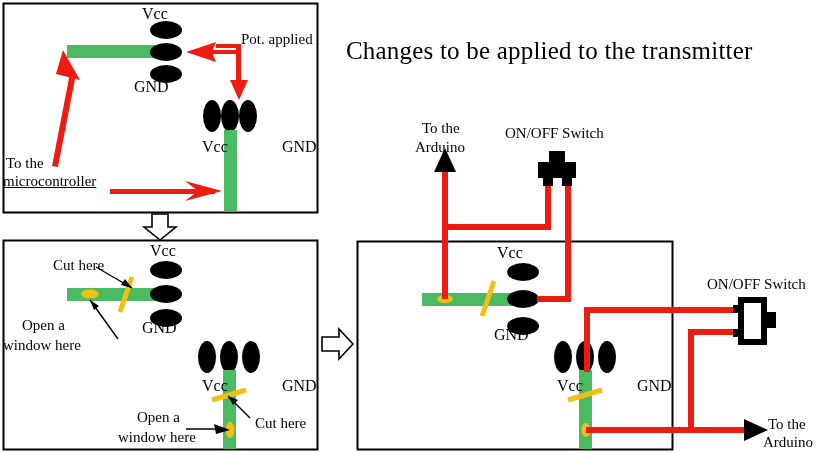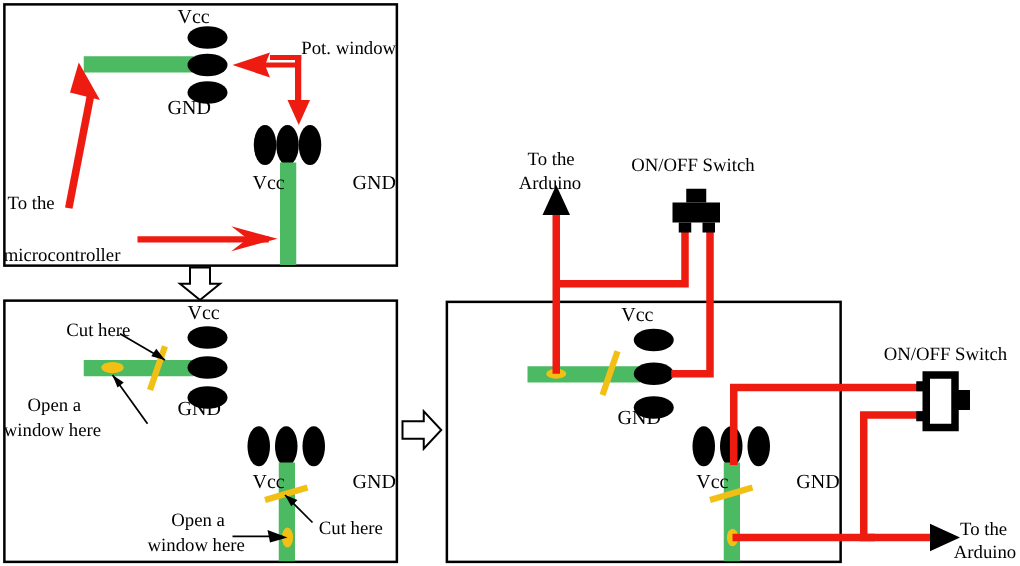--- a/index.html
+++ b/index.html
@@ -184,26 +184,27 @@
 
       <g>
         <rect x="741" y="300" width="23" height="42" fill="#ffffff" stroke="#000000" stroke-width="6"></rect>
         <rect x="764" y="312" width="12" height="16" fill="#000000"></rect>
         <rect x="733" y="305" width="10" height="8" fill="#000000"></rect>
         <rect x="733" y="329" width="10" height="8" fill="#000000"></rect>
       </g>
     </g>
   </svg>
 
+  <div class="lbl lbl-title" style="left:346px; top:38px;">Changes to be applied to the transmitter</div>
 
   <div class="lbl lbl-pin" style="left:118px; top:6px;">Vcc</div>
   <div class="lbl lbl-pin" style="left:110px; top:79px;">GND</div>
-  <div class="lbl lbl-note" style="left:241px; top:32px;">Pot. window</div>
+  <div class="lbl lbl-note" style="left:241px; top:32px;">Pot. applied</div>
   <div class="lbl lbl-micro" style="left:6px; top:156px;">To the</div>
-  <div class="lbl lbl-micro" style="left:3px; top:198px;">microcontroller</div>
+  <div class="lbl lbl-micro" style="left:3px; top:174px;text-decoration:underline;">microcontroller</div>
   <div class="lbl lbl-pin" style="left:178px; top:139px;">Vcc</div>
   <div class="lbl lbl-pin" style="left:258px; top:139px;">GND</div>
 
   <div class="lbl lbl-pin" style="left:126px; top:243px;">Vcc</div>
   <div class="lbl lbl-pin" style="left:118px; top:320px;">GND</div>
   <div class="lbl lbl-note" style="left:53px; top:258px;">Cut here</div>
   <div class="lbl lbl-note" style="left:22px; top:318px;">Open a</div>
   <div class="lbl lbl-note" style="left:3px; top:338px;">window here</div>
   <div class="lbl lbl-pin" style="left:178px; top:378px;">Vcc</div>
   <div class="lbl lbl-pin" style="left:258px; top:378px;">GND</div>

